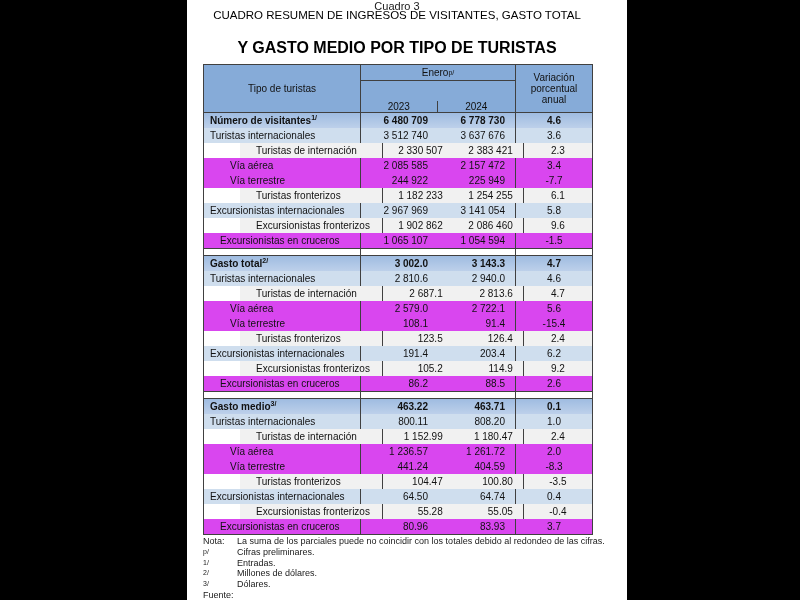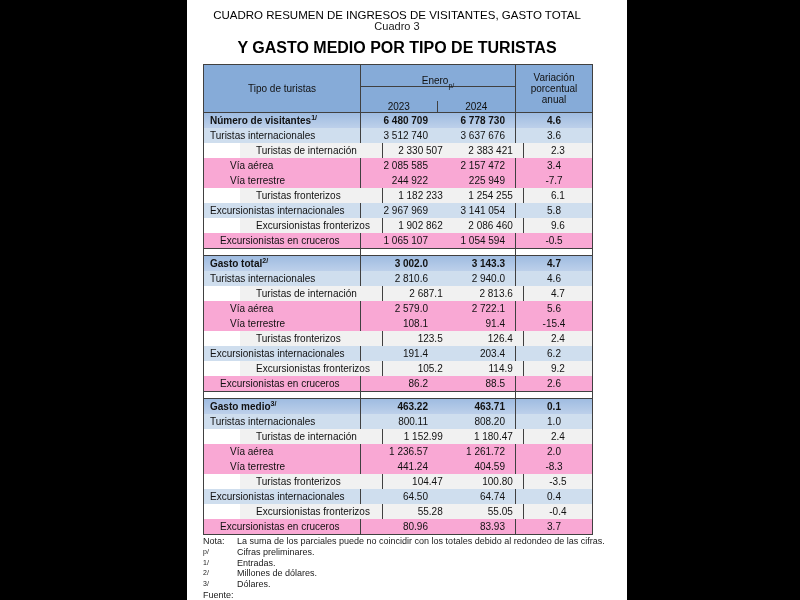--- a/index.html
+++ b/index.html
@@ -1,48 +1,48 @@
 <!DOCTYPE html>
 <html style="--header-blue: #86abd8; --section-blue-top: #9fbce1; --section-blue-bottom: #bdd0ea; --subtotal-blue: #cfdeee; --row-gray: #f1f1f1; --border: #404040;"><head>
 <meta charset="utf-8">
 <style>
   html,body{margin:0;padding:0;}
   body{width:800px;height:600px;background:#000;font-family:"Liberation Sans",sans-serif;}
   .stage{position:relative;width:800px;height:600px;background:#000;overflow:hidden;}
   .slide{position:absolute;left:187px;top:0;width:440px;height:600px;background:#ffffff;color:#111;}
 
   
-  .caption{position:absolute;top:20px;left:0;width:420px;text-align:center;font-size:11px;color:#1a1a1a;}
+  .caption{position:absolute;top:0;left:0;width:420px;text-align:center;font-size:11px;color:#1a1a1a;}
   .title1{position:absolute;top:9px;left:0;width:420px;text-align:center;font-size:11.5px;font-weight:normal;white-space:nowrap;color:#000;}
   .title2{position:absolute;top:39px;left:0;width:420px;text-align:center;font-size:16px;font-weight:bold;white-space:nowrap;color:#000;}
   .subtitle{position:absolute;top:53px;left:0;width:420px;text-align:center;font-size:10.5px;color:#1a1a1a;}
 
   
   .table{position:absolute;left:16px;top:64px;width:388px;border:1px solid var(--border);box-sizing:content-box;background:#fff;}
   .thead{display:flex;height:47px;background:var(--header-blue);border-bottom:1px solid var(--border);}
   .th-label{width:157px;box-sizing:border-box;border-right:1px solid var(--border);display:flex;align-items:center;justify-content:center;font-size:10px;}
   .th-mid{width:155px;box-sizing:border-box;border-right:1px solid var(--border);display:flex;flex-direction:column;}
-  .th-enero{height:22px;box-sizing:border-box;border-bottom:1px solid var(--border);display:flex;align-items:flex-end;justify-content:center;font-size:10px;}
+  .th-enero{height:16px;box-sizing:border-box;border-bottom:1px solid var(--border);display:flex;align-items:center;justify-content:center;font-size:10px;}
   .th-years{flex:1;display:flex;align-items:flex-end;}
   .th-y{box-sizing:border-box;display:flex;align-items:center;justify-content:center;font-size:10px;}
   .th-2023{width:77px;border-right:1px solid var(--border);}
   .th-2024{width:78px;}
   .th-var{width:76px;display:flex;align-items:center;justify-content:center;text-align:center;font-size:10px;line-height:11px;padding:0 4px;box-sizing:border-box;}
 
   .row{display:flex;height:15px;font-size:10px;line-height:15px;}
   .c{box-sizing:border-box;overflow:hidden;white-space:nowrap;}
   .c-label{width:157px;border-right:1px solid var(--border);padding-left:6px;}
   .c-a{width:77px;text-align:right;padding-right:10px;}
   .c-b{width:78px;text-align:right;padding-right:10px;border-right:1px solid var(--border);}
   .c-v{width:76px;text-align:center;}
 
   .sec-head{background:linear-gradient(180deg,var(--section-blue-top),var(--section-blue-bottom));font-weight:bold;}
   .bg-blue{background:var(--subtotal-blue);}
   .bg-gray{background:var(--row-gray);margin-left:36px;}
-  .bg-white{background:#f9a8d4;}
+  .bg-white{background:#d946ef;}
   .spacer{height:6px;background:#fff;border-top:1px solid var(--border);border-bottom:1px solid var(--border);}
   sup{font-size:7px;line-height:0;vertical-align:super;}
 
   
   .notes{position:absolute;left:16px;top:536px;width:410px;font-size:9px;color:#1a1a1a;}
   .note-line{display:flex;height:10.8px;line-height:10.8px;white-space:nowrap;}
   .note-label{width:34px;flex:0 0 34px;}
   .note-label.supmark{font-size:7px;line-height:9px;}
   .note-text{flex:1;}
   .source-line{display:flex;height:11px;line-height:11px;white-space:nowrap;flex-direction:column;}
@@ -120,21 +120,21 @@
             <div class="row bg-gray">
               <div class="c c-label" style="padding-left: 16px;">Excursionistas fronterizos</div>
               <div class="c c-a">1 902 862</div>
               <div class="c c-b">2 086 460</div>
               <div class="c c-v">9.6</div>
             </div>
             <div class="row bg-white">
               <div class="c c-label" style="padding-left: 16px;">Excursionistas en cruceros</div>
               <div class="c c-a">1 065 107</div>
               <div class="c c-b">1 054 594</div>
-              <div class="c c-v">-0.5</div>
+              <div class="c c-v">-1.5</div>
             </div>
           </div>
           <div class="row spacer">
             <div class="c c-label"></div>
             <div class="c c-a"></div>
             <div class="c c-b"></div>
             <div class="c c-v"></div>
           </div>
           <div class="section">
             <div class="row sec-head">

